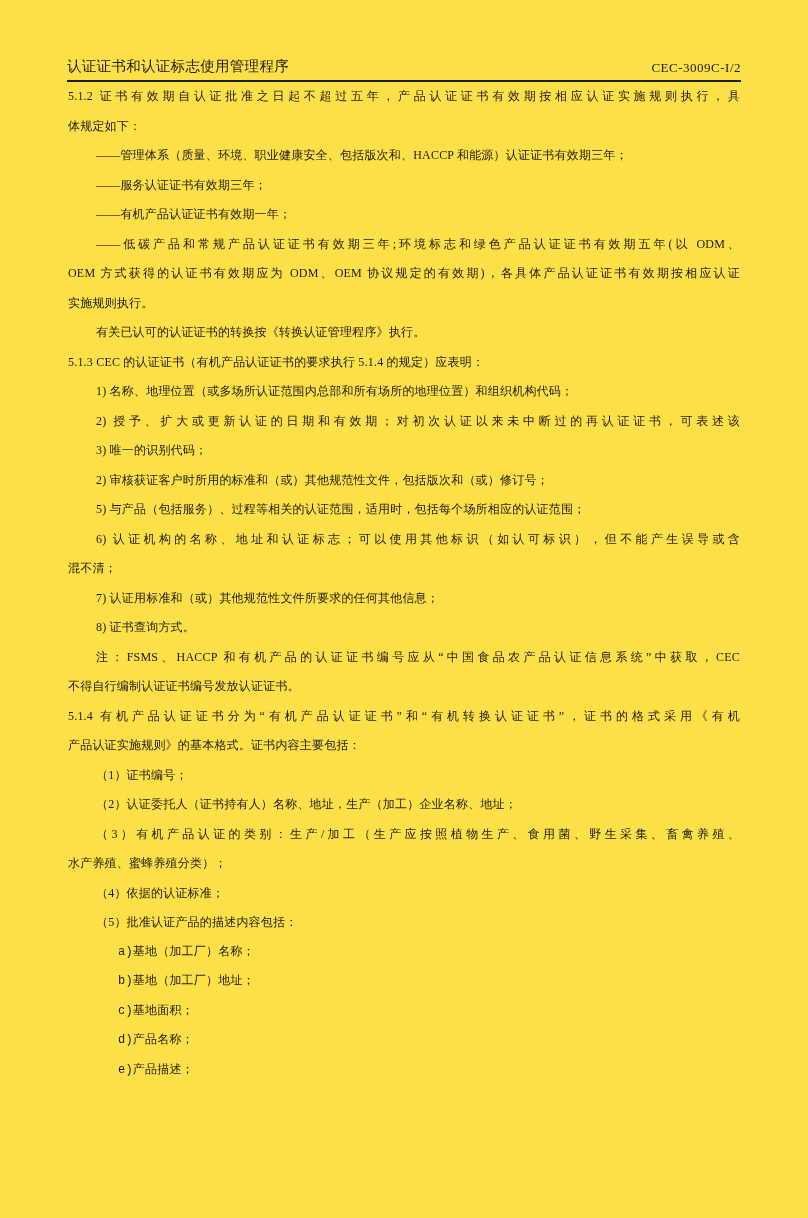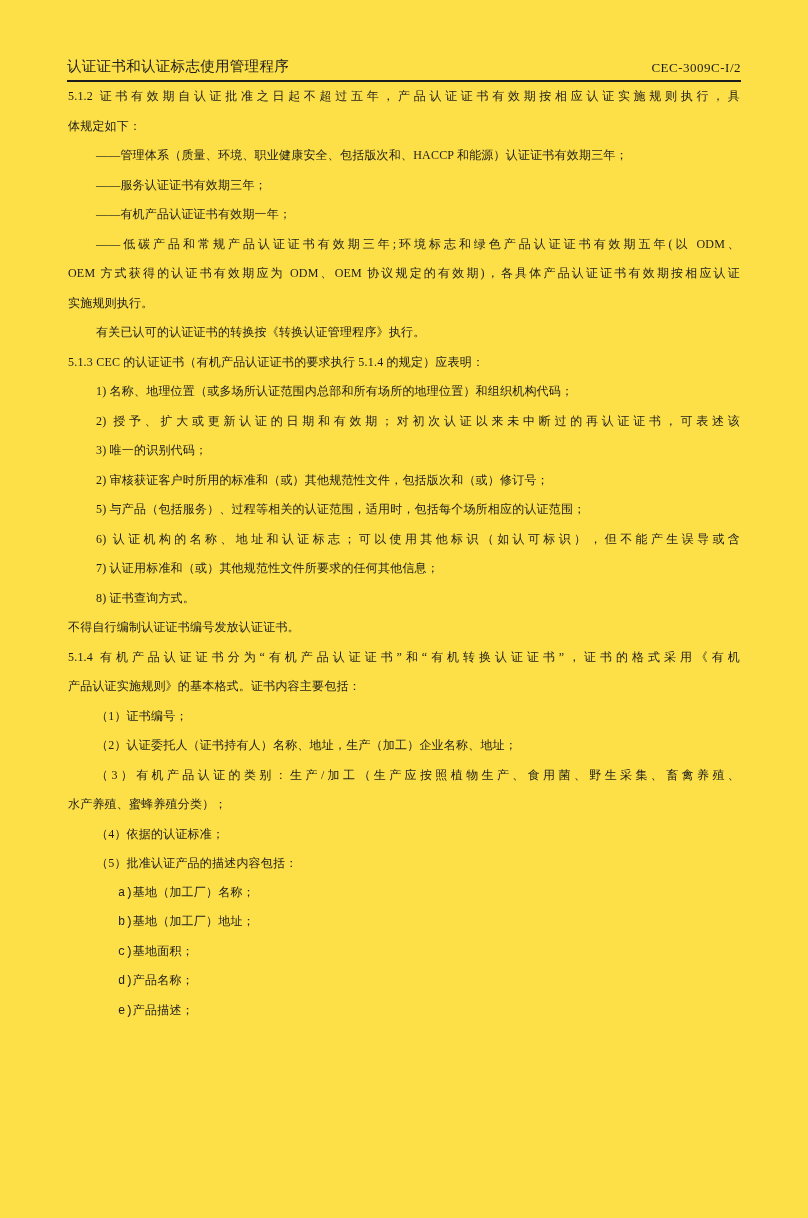--- a/index.html
+++ b/index.html
@@ -76,22 +76,24 @@
       <div class="line indent-0 fill">OEM 方式获得的认证书有效期应为 ODM、OEM 协议规定的有效期)，各具体产品认证证书有效期按相应认证</div>
       <div class="line indent-0">实施规则执行。</div>
       <div class="line indent-1">有关已认可的认证证书的转换按《转换认证管理程序》执行。</div>
       <div class="line indent-0">5.1.3 CEC 的认证证书（有机产品认证证书的要求执行 5.1.4 的规定）应表明：</div>
       <div class="line indent-1">1) 名称、地理位置（或多场所认证范围内总部和所有场所的地理位置）和组织机构代码；</div>
       <div class="line indent-1 fill">2) 授予、扩大或更新认证的日期和有效期；对初次认证以来未中断过的再认证证书，可表述该</div>
       <div class="line indent-1">3) 唯一的识别代码；</div>
       <div class="line indent-1">2) 审核获证客户时所用的标准和（或）其他规范性文件，包括版次和（或）修订号；</div>
       <div class="line indent-1">5) 与产品（包括服务）、过程等相关的认证范围，适用时，包括每个场所相应的认证范围；</div>
       <div class="line indent-1 fill">6) 认证机构的名称、地址和认证标志；可以使用其他标识（如认可标识），但不能产生误导或含</div>
+      <div class="line indent-0">混不清；</div>
       <div class="line indent-1">7) 认证用标准和（或）其他规范性文件所要求的任何其他信息；</div>
       <div class="line indent-1">8) 证书查询方式。</div>
+      <div class="line indent-1 fill">注：FSMS、HACCP 和有机产品的认证证书编号应从“中国食品农产品认证信息系统”中获取，CEC</div>
       <div class="line indent-0">不得自行编制认证证书编号发放认证证书。</div>
       <div class="line indent-0 fill">5.1.4 有机产品认证证书分为“有机产品认证证书”和“有机转换认证证书”，证书的格式采用《有机</div>
       <div class="line indent-0">产品认证实施规则》的基本格式。证书内容主要包括：</div>
       <div class="line indent-1">（1）证书编号；</div>
       <div class="line indent-1">（2）认证委托人（证书持有人）名称、地址，生产（加工）企业名称、地址；</div>
       <div class="line indent-1 fill">（3）有机产品认证的类别：生产/加工（生产应按照植物生产、食用菌、野生采集、畜禽养殖、</div>
       <div class="line indent-0">水产养殖、蜜蜂养殖分类）；</div>
       <div class="line indent-1">（4）依据的认证标准；</div>
       <div class="line indent-1">（5）批准认证产品的描述内容包括：</div>
       <div class="line indent-2">a)基地（加工厂）名称；</div>

